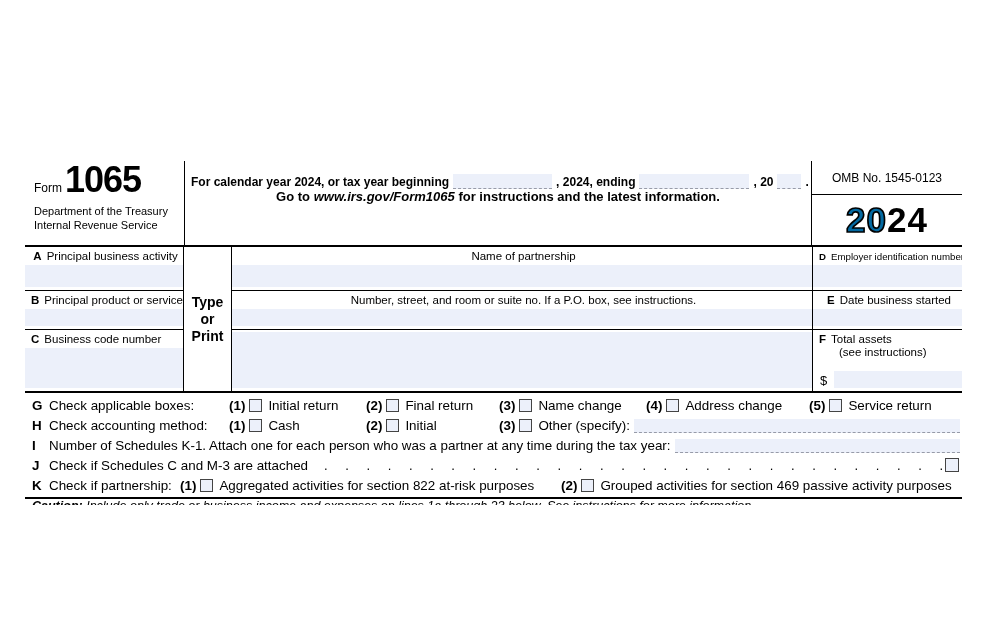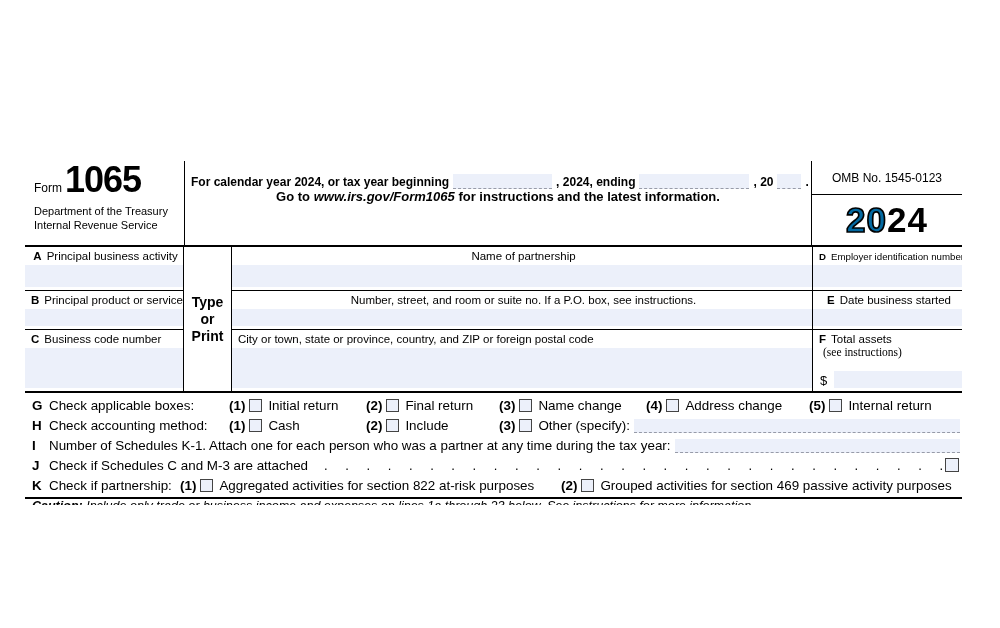--- a/index.html
+++ b/index.html
@@ -38,21 +38,21 @@
   .bb { border-bottom:1.5px solid var(--line);text-align:center; }
   .bl { border-left:1.5px solid var(--line); }
   .lbl { font-size:11.5px; padding:3px 3px 1px 6px; white-space:nowrap; }
   .letter { font-weight:bold; margin-right:5px; }
   .strip { flex:1; background:var(--blue); margin:2px 0 3px 0; }
   .c-type { grid-row:1/4; grid-column:2; border-left:1.5px solid var(--line);
             border-right:1.5px solid var(--line); display:flex; flex-direction:column;
             align-items:center; justify-content:center; font-weight:bold; font-size:14px;
             line-height:17px;text-align:center; }
   .c-d .lbl { font-size:9.7px; padding-top:4px; }
-  .f-ind { padding-left:10px;font-family:Liberation Serif, serif; }
+  .f-ind { padding-left:26px; }
   .dollar-row { display:flex; align-items:flex-end; flex:1; padding:0 0 3px 7px; }
   .dollar { font-size:13px; margin-right:7px; }
   .strip2 { flex:1; height:17px; background:var(--blue); }
 
   
   .gk { padding-top:2px; }
   .row { display:flex; align-items:center; height:20px; font-size:13.4px; white-space:nowrap; }
   .rl { font-weight:bold; width:24px; padding-left:7px; flex:none; }
   .rlabel { flex:none; }
   .w-label { width:180px; }
@@ -131,21 +131,20 @@
 
     <div class="cell bb" style="grid-row:2;grid-column:3">
       <div class="lbl">Number, street, and room or suite no. If a P.O. box, see instructions.</div>
       <div class="strip"></div>
     </div>
     <div class="cell bb" style="grid-row:1;grid-column:3">
       <div class="lbl">Name of partnership</div>
       <div class="strip"></div>
     </div>
     <div class="cell" style="grid-row:3;grid-column:3">
-      <div class="lbl">City or town, state or province, country, and ZIP or foreign postal code</div>
       <div class="strip"></div>
     </div>
 
     <div class="cell bb bl c-d" style="grid-row:1;grid-column:4">
       <div class="lbl"><span class="letter">D</span><span>Employer identification number</span></div>
       <div class="strip"></div>
     </div>
     <div class="cell bb bl" style="grid-row:2;grid-column:4">
       <div class="lbl"><span class="letter">E</span><span>Date business started</span></div>
       <div class="strip"></div>
@@ -181,36 +180,36 @@
           <span>Name change</span>
         </span>
       <span class="opt" style="width:163px">
           <span class="num">(4)</span>
           <span class="cb"></span>
           <span>Address change</span>
         </span>
       <span class="opt">
           <span class="num">(5)</span>
           <span class="cb"></span>
-          <span>Internal return</span>
+          <span>Service return</span>
         </span>
     </div>
 
     <div class="row">
       <span class="rl">H</span>
       <span class="rlabel w-label">Check accounting method:</span>
       <span class="opt" style="width:137px">
           <span class="num">(1)</span>
           <span class="cb"></span>
           <span>Cash</span>
         </span>
       <span class="opt" style="width:133px">
           <span class="num">(2)</span>
           <span class="cb"></span>
-          <span>Include</span>
+          <span>Initial</span>
         </span>
       <span class="opt">
           <span class="num">(3)</span>
           <span class="cb"></span>
           <span>Other (specify):</span>
         </span>
       <span class="dashfill"></span>
     </div>
 
     <div class="row">

